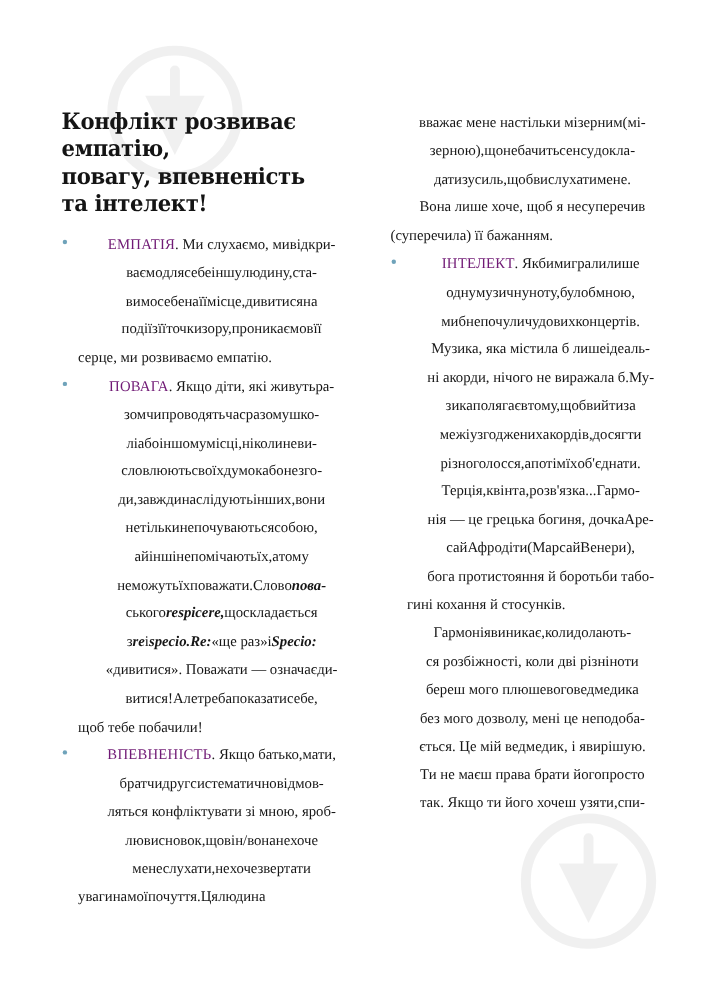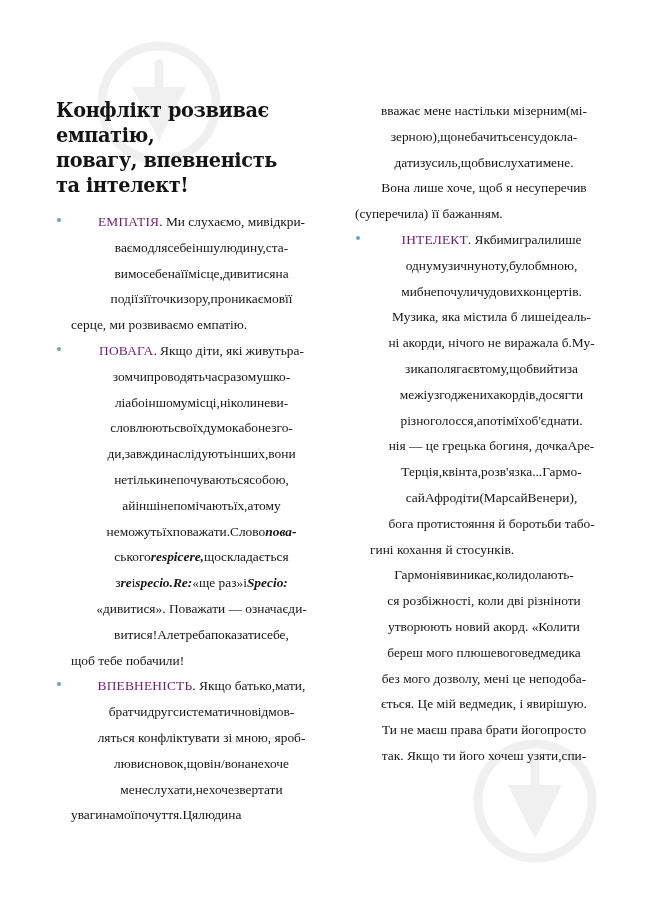--- a/index.html
+++ b/index.html
@@ -203,32 +203,31 @@
           <div class="para bullet-item">
             <span class="bullet-dot"></span>
             <div class="ln"><span class="term">ІНТЕЛЕКТ</span><span>. Якби</span><span>ми</span><span>грали</span><span>лише</span></div>
             <div class="ln"><span>одну</span><span>музичну</span><span>ноту,</span><span>було</span><span>б</span><span>мною,</span></div>
             <div class="ln"><span>ми</span><span>б</span><span>не</span><span>почули</span><span>чудових</span><span>концертів.</span></div>
             <div class="ln"><span>Музика, яка містила б лише</span><span>ідеаль-</span></div>
             <div class="ln"><span>ні акорди, нічого не виражала б.</span><span>Му-</span></div>
             <div class="ln"><span>зика</span><span>полягає</span><span>в</span><span>тому,</span><span>щоб</span><span>вийти</span><span>за</span></div>
             <div class="ln"><span>межі</span><span>узгоджених</span><span>акордів,</span><span>досягти</span></div>
             <div class="ln"><span>різноголосся,</span><span>а</span><span>потім</span><span>їх</span><span>об'єднати.</span></div>
+            <div class="ln"><span>Терція,</span><span>квінта,</span><span>розв'язка...</span><span>Гармо-</span></div>
             <div class="ln"><span>нія — це грецька богиня, дочка</span><span>Аре-</span></div>
-            <div class="ln"><span>Терція,</span><span>квінта,</span><span>розв'язка...</span><span>Гармо-</span></div>
             <div class="ln"><span>са</span><span>й</span><span>Афродіти</span><span>(Марса</span><span>й</span><span>Венери),</span></div>
             <div class="ln"><span>бога протистояння й боротьби та</span><span>бо-</span></div>
             <div class="ln last"><span>гині кохання й стосунків.</span></div>
           </div>
         </div>
       <div id="right-closing">
           <div class="para">
             <div class="ln"><span>Гармонія</span><span>виникає,</span><span>коли</span><span>долають-</span></div>
             <div class="ln"><span>ся розбіжності, коли дві різні</span><span>ноти</span></div>
-            <div class="ln"><span>утворюють новий акорд. «Коли</span><span>ти</span></div>
             <div class="ln"><span>береш мого плюшевого</span><span>ведмедика</span></div>
             <div class="ln"><span>без мого дозволу, мені це не</span><span>подоба-</span></div>
             <div class="ln"><span>ється. Це мій ведмедик, і я</span><span>вирішую.</span></div>
             <div class="ln"><span>Ти не маєш права брати його</span><span>просто</span></div>
             <div class="ln"><span>так. Якщо ти його хочеш узяти,</span><span>спи-</span></div>
           </div>
         </div>
     </div>
 
     <div class="folio">74</div>

